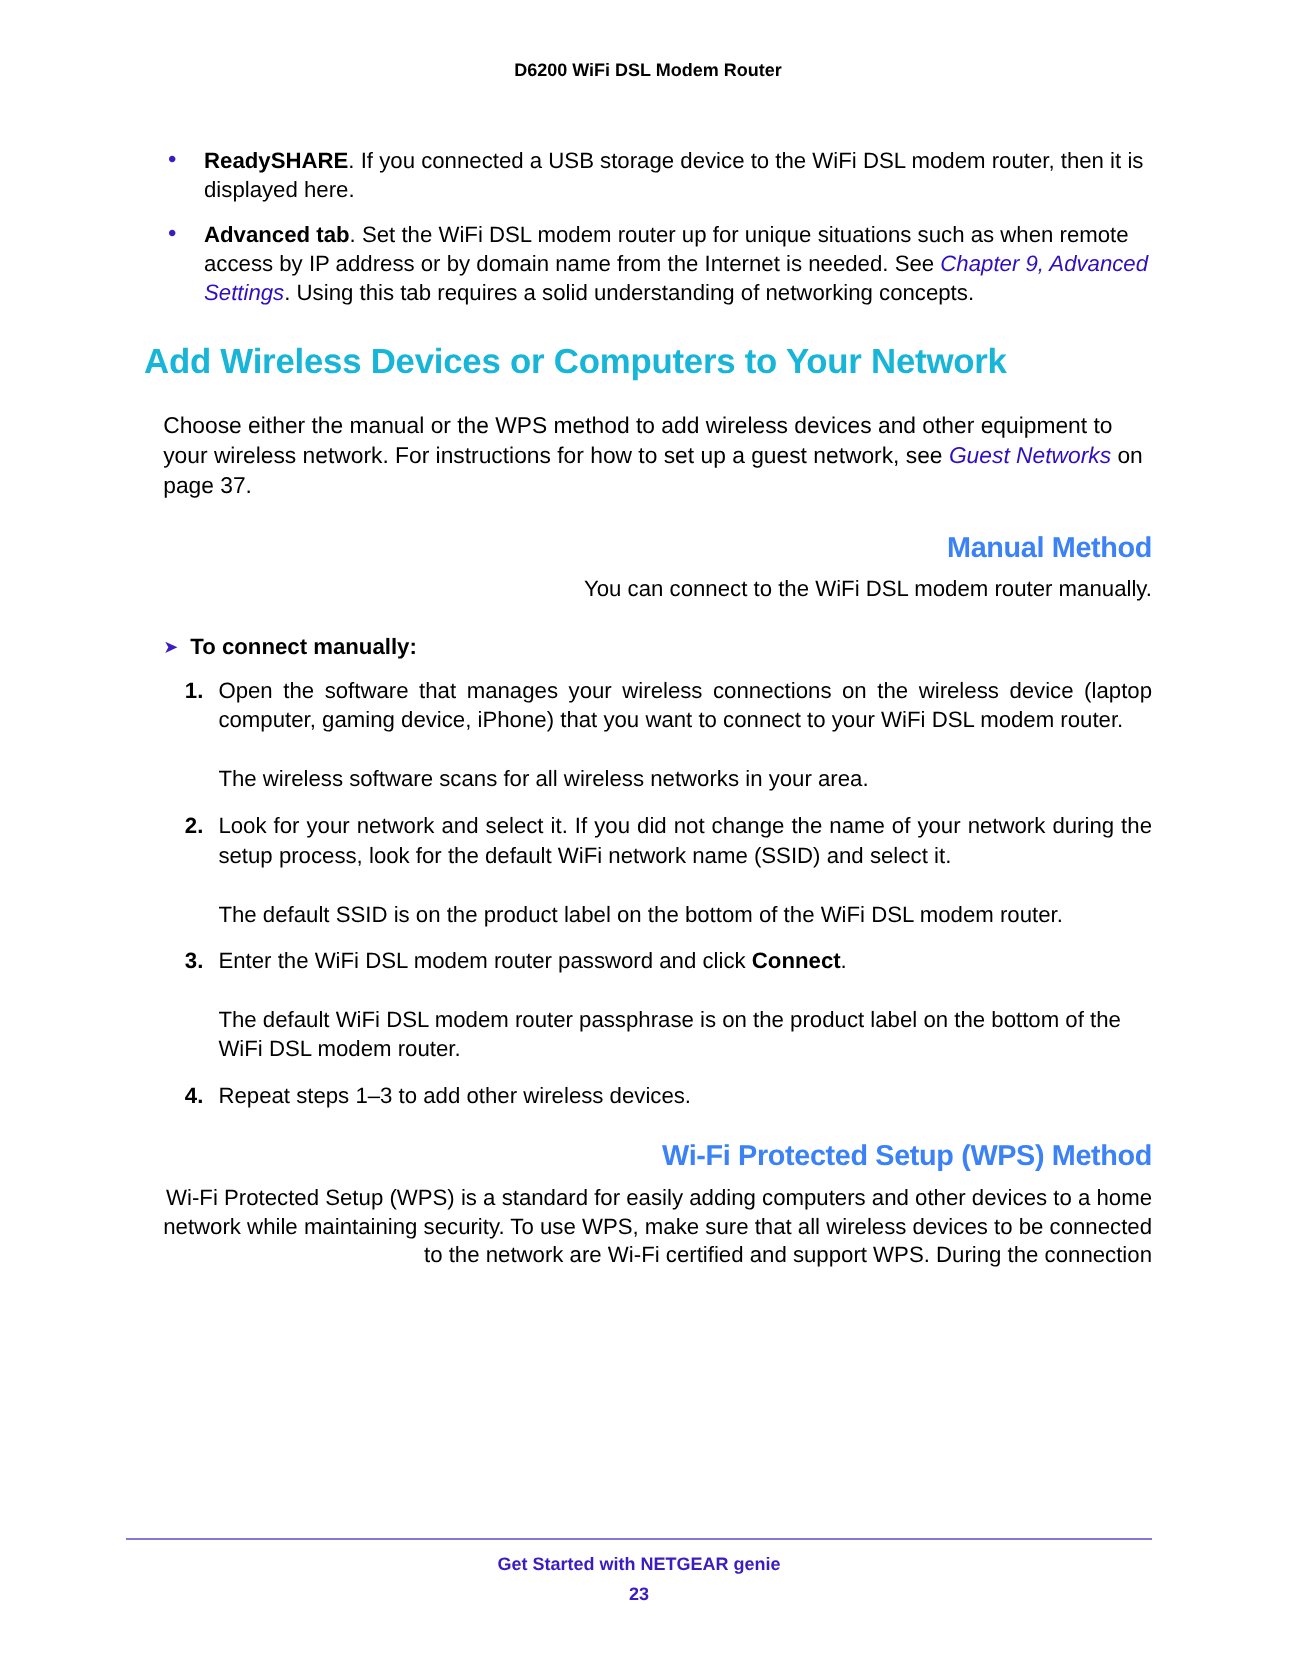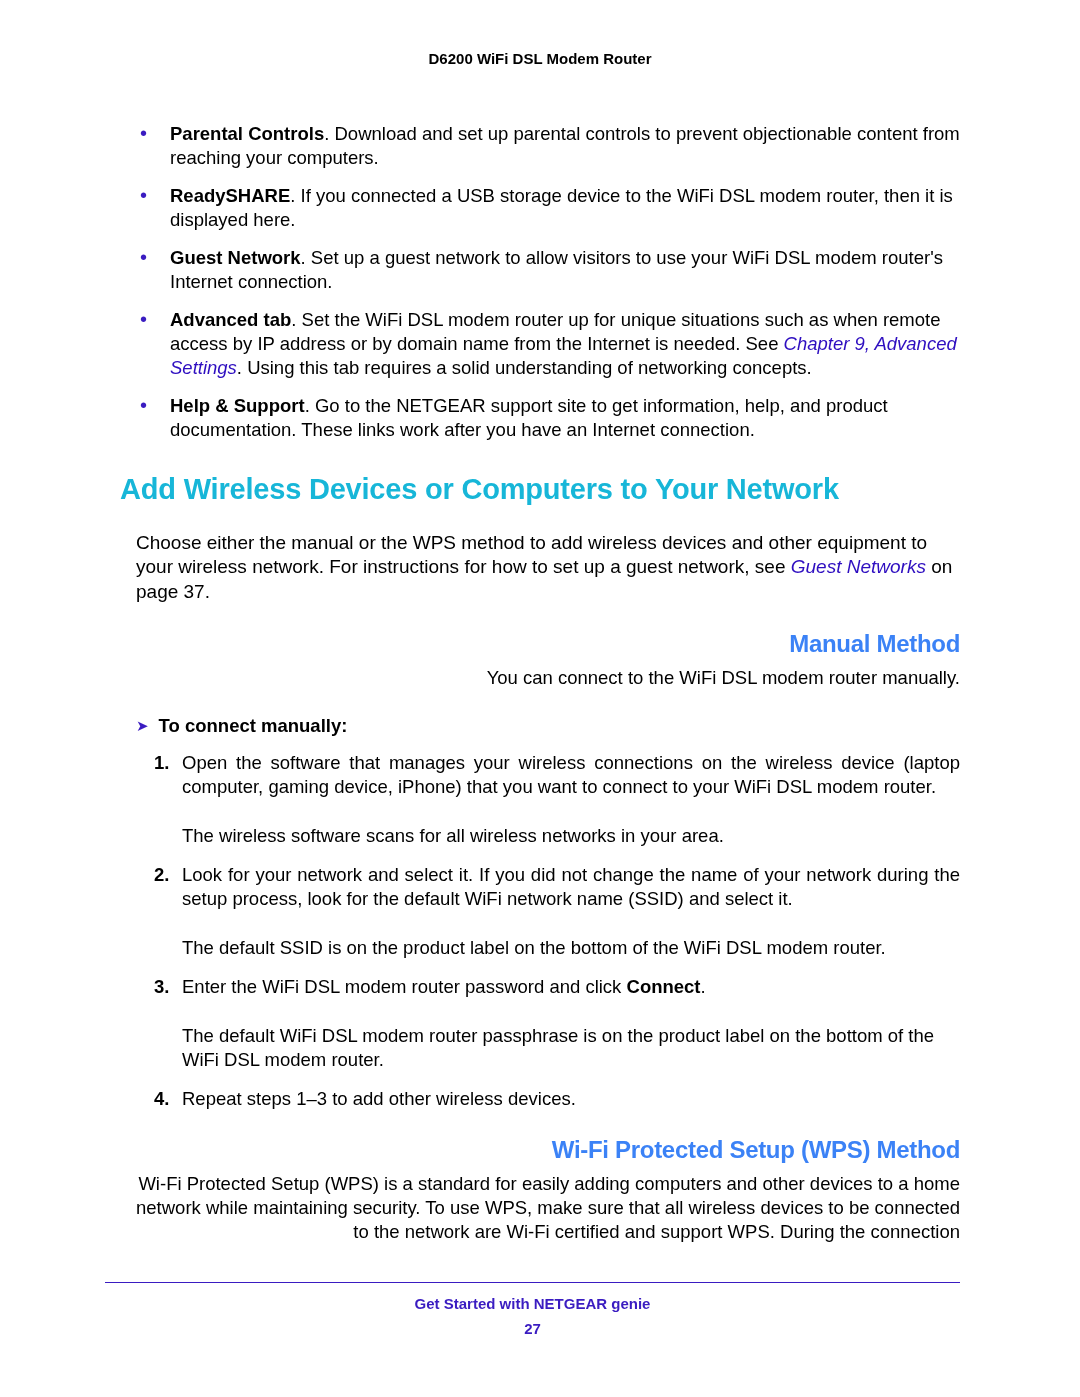--- a/index.html
+++ b/index.html
@@ -133,33 +133,24 @@
 </style>
 </head>
 <body>
 
 <div class="page">
 
   <div class="header-title">D6200 WiFi DSL Modem Router</div>
 
   <ul class="bullet-list">
     <li class="bullet-item">
-      <span class="bold">Parental Controls</span><span>. Download and set up parental controls to prevent objectionable content from reaching your computers.</span>
-    </li>
-    <li class="bullet-item">
       <span class="bold">ReadySHARE</span><span>. If you connected a USB storage device to the WiFi DSL modem router, then it is displayed here.</span>
-    </li>
-    <li class="bullet-item">
-      <span class="bold">Guest Network</span><span>. Set up a guest network to allow visitors to use your WiFi DSL modem router's Internet connection.</span>
     </li>
     <li class="bullet-item">
       <span class="bold">Advanced tab</span><span>. Set the WiFi DSL modem router up for unique situations such as when remote access by IP address or by domain name from the Internet is needed. See </span><span class="link-ref">Chapter 9, Advanced Settings</span><span>. Using this tab requires a solid understanding of networking concepts.</span>
-    </li>
-    <li class="bullet-item">
-      <span class="bold">Help &amp; Support</span><span>. Go to the NETGEAR support site to get information, help, and product documentation. These links work after you have an Internet connection.</span>
     </li>
   </ul>
 
   <div class="h1-section">Add Wireless Devices or Computers to Your Network</div>
 
   <p class="body-para">
     <span>Choose either the manual or the WPS method to add wireless devices and other equipment to your wireless network. For instructions for how to set up a guest network, see </span><span class="link-ref">Guest Networks</span><span> on page 37.</span>
   </p>
 
   <div class="h2-section">Manual Method</div>
@@ -195,16 +186,16 @@
       <span class="num">4.</span><span>Repeat steps 1–3 to add other wireless devices.</span>
     </li>
   </ol>
 
   <div class="h2-section">Wi-Fi Protected Setup (WPS) Method</div>
   <p class="intro-line">Wi-Fi Protected Setup (WPS) is a standard for easily adding computers and other devices to a home network while maintaining security. To use WPS, make sure that all wireless devices to be connected to the network are Wi-Fi certified and support WPS. During the connection</p>
 
   <div class="footer">
     <hr class="footer-rule">
     <div class="footer-text">Get Started with NETGEAR genie</div>
-    <div class="footer-page">27</div>
+    <div class="footer-page">23</div>
   </div>
 
 </div>
 
 </body></html>

